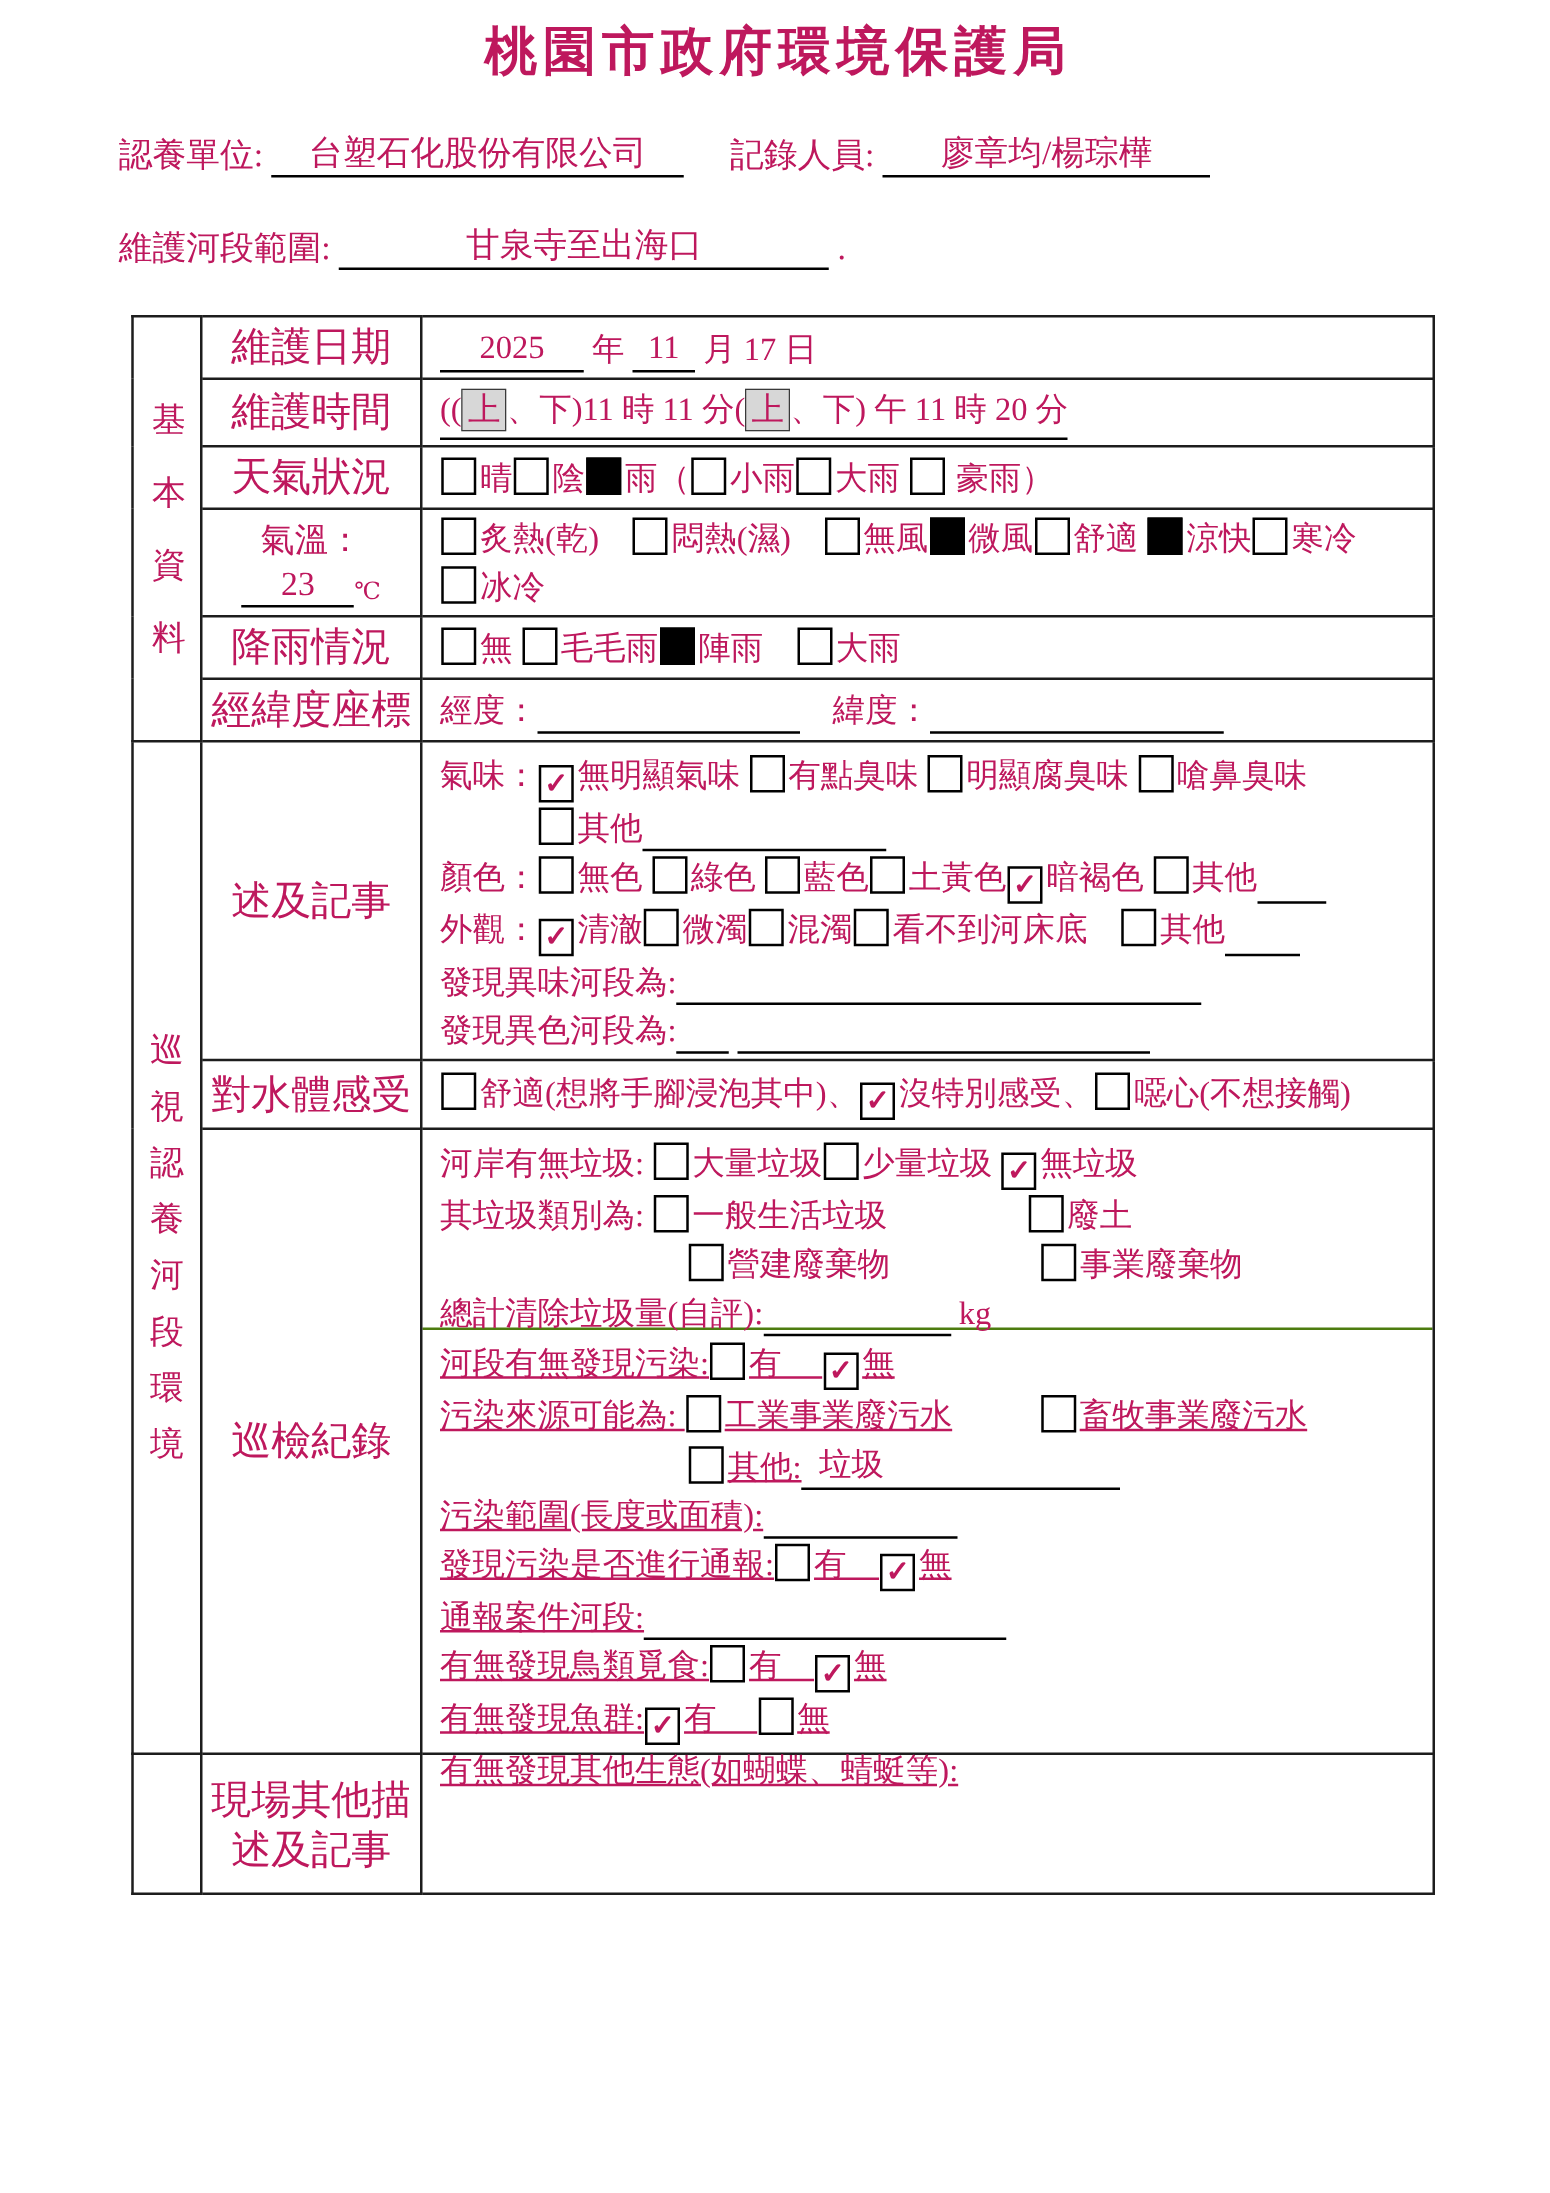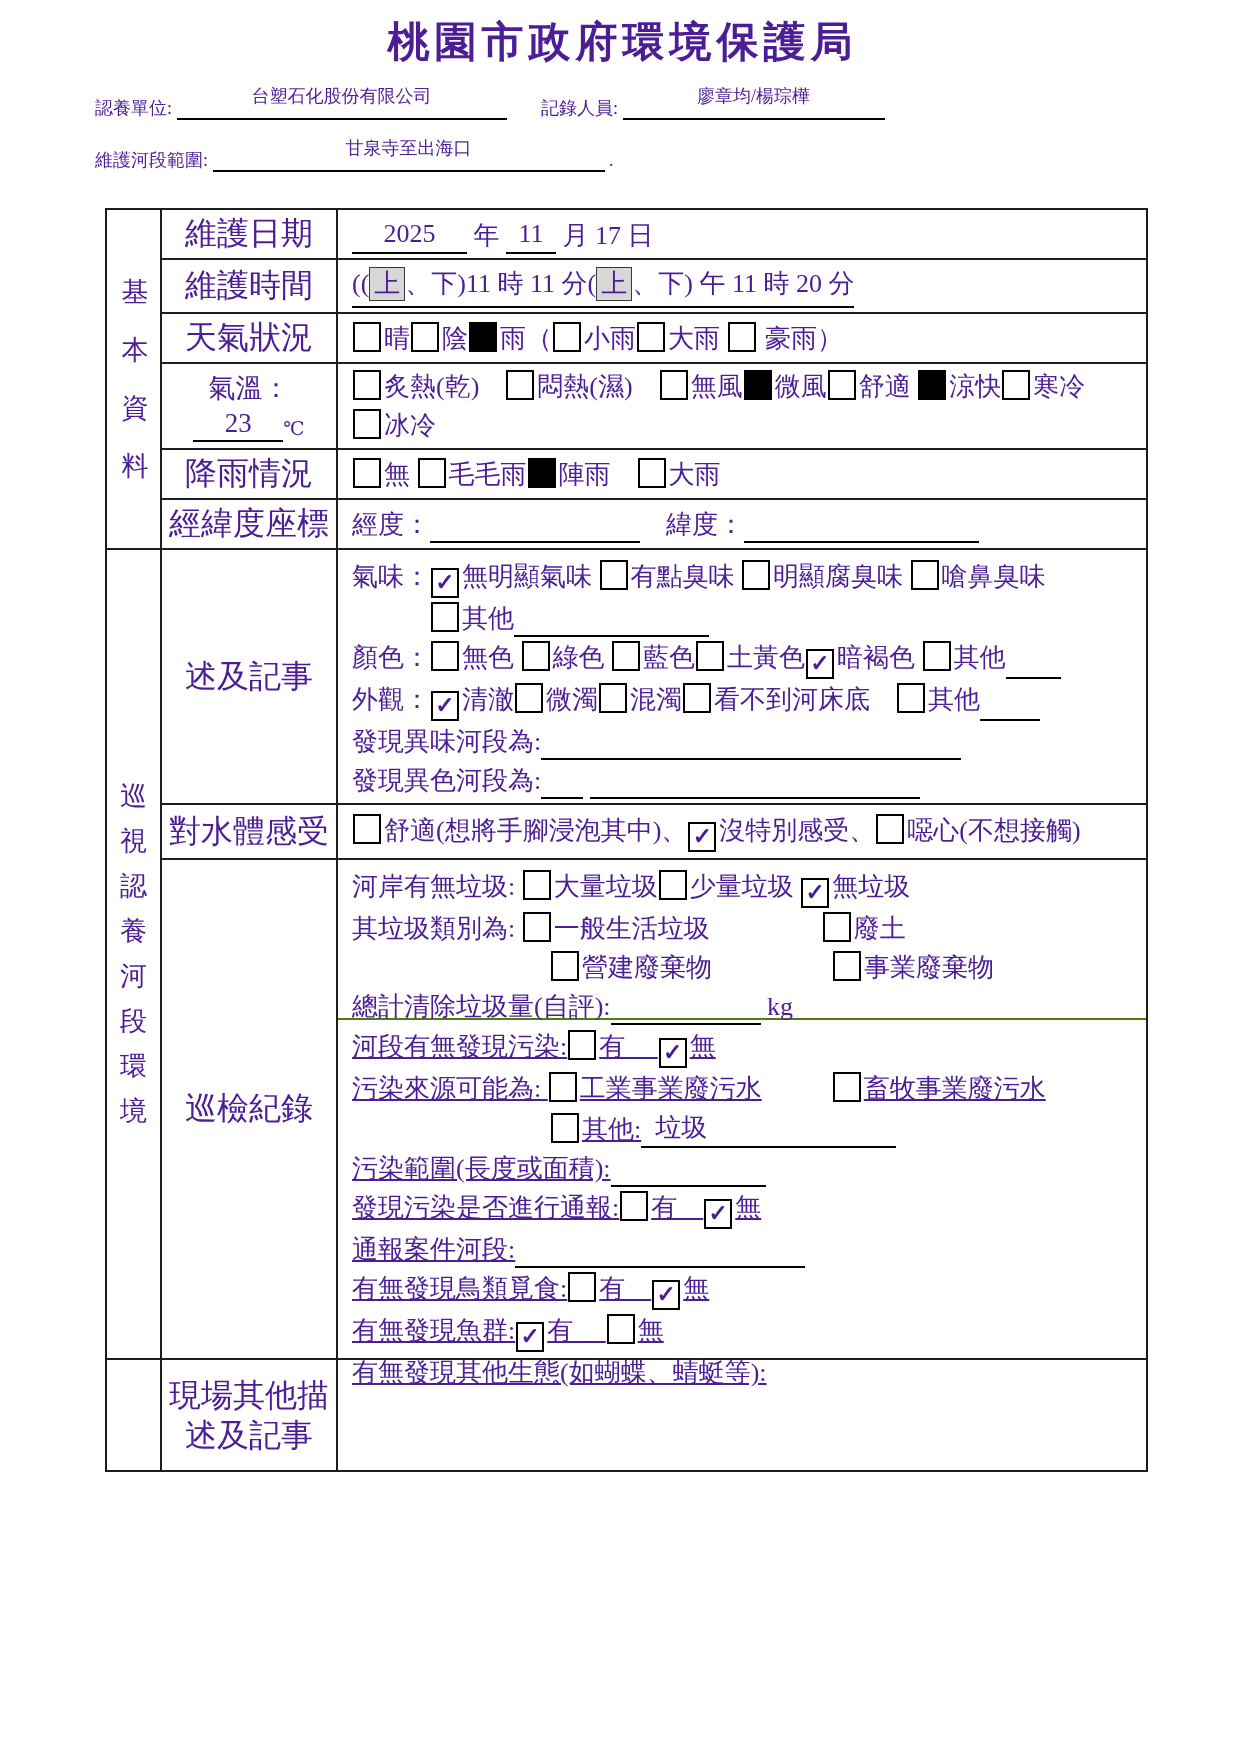--- a/index.html
+++ b/index.html
@@ -1,23 +1,23 @@
 <!DOCTYPE html>
 <html><head>
 <meta charset="utf-8">
 <style>
   html,body{margin:0;padding:0;background:#e8e8e8;}
   .page{
     width:1240px;height:1754px;background:#ffffff;box-sizing:border-box;
     padding:16px 90px 0 95px;position:relative;
-    font-family:"Liberation Serif","DejaVu Serif",serif;color:#4c1d95;
+    font-family:"Liberation Serif","DejaVu Serif",serif;color:#be185d;
   }
   h1.title{margin:0;text-align:center;font-size:42px;font-weight:bold;letter-spacing:5px;line-height:52px;}
   h2.subtitle{margin:4px 0 0 0;text-align:center;font-size:29px;font-weight:normal;letter-spacing:2px;line-height:42px;}
-  .hrow{font-size:18px;margin-top:16px;white-space:nowrap;}
+  .hrow{font-size:27px;margin-top:36px;white-space:nowrap;}
   .hrow .lbl{display:inline-block;}
   .ufield{display:inline-block;border-bottom:2px solid #000;text-align:center;min-height:34px;vertical-align:bottom;padding-bottom:0px;}
   .uf-unit{width:330px;margin-right:30px;}
   .uf-rec{width:262px;}
   .uf-range{width:392px;}
   table.report{
     border-collapse:collapse;table-layout:fixed;margin:36px 0 0 10px;
     width:1043px;font-size:26px;
   }
   table.report td{border:2px solid #1d1d1d;box-sizing:border-box;}

